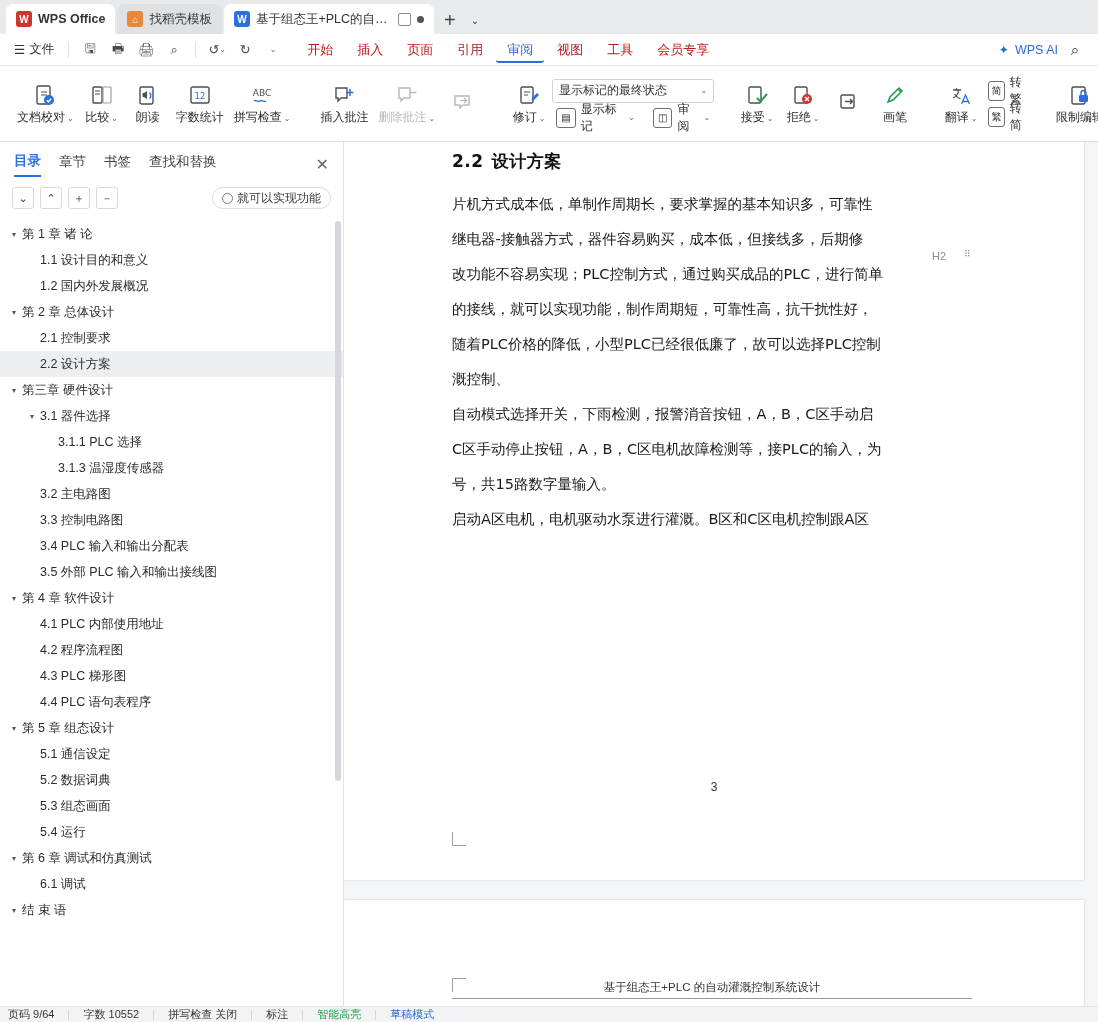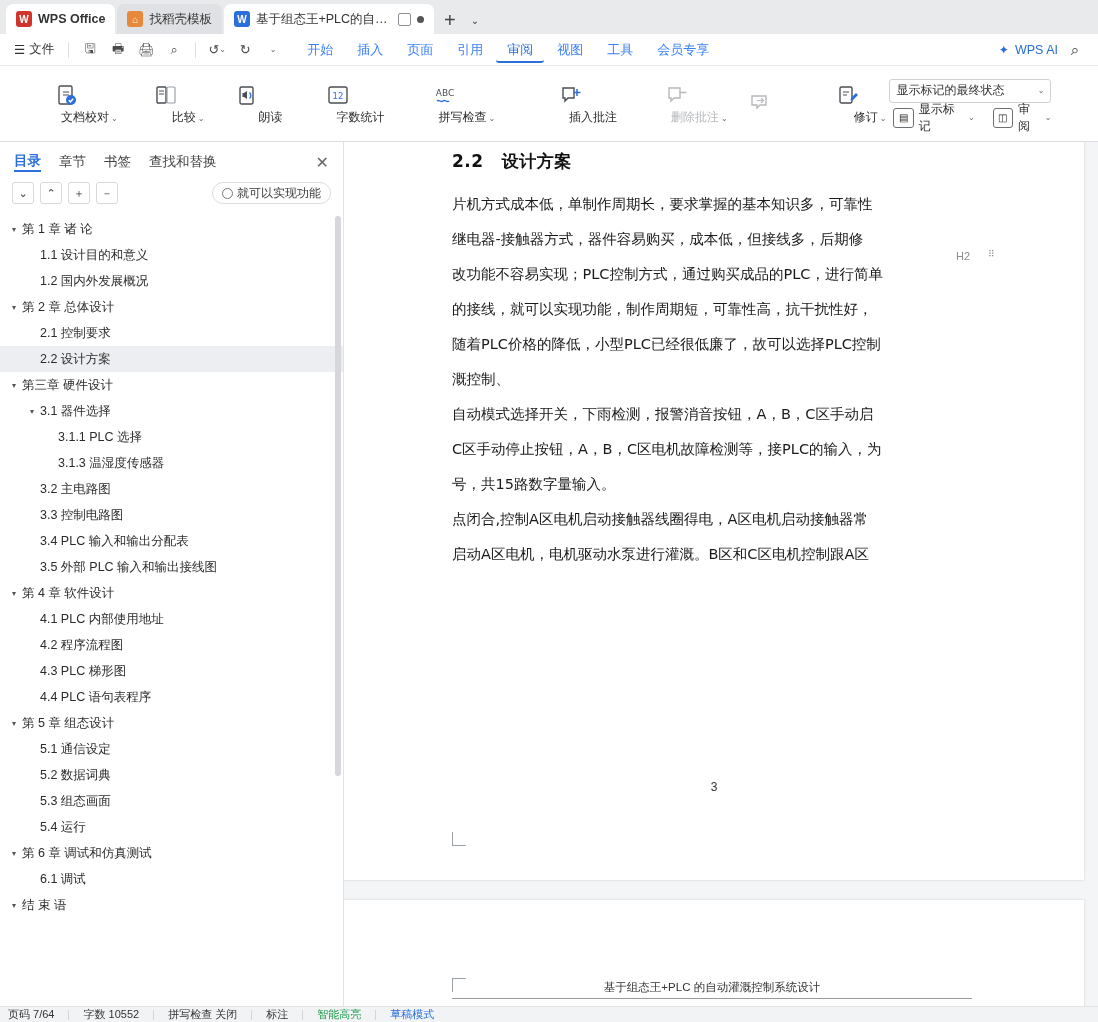--- a/index.html
+++ b/index.html
@@ -45,21 +45,21 @@
     display: flex; align-items: center; padding: 0 8px;
     border-bottom: 1px solid #e6e7e9;
     position: relative;
   }
   .qa { display: flex; align-items: center; gap: 2px; }
   .qa-item { width: 26px; height: 24px; display: flex; align-items: center; justify-content: center; color: #4a4a4a; font-size: 13px; }
   .qa-file { display: flex; align-items: center; gap: 4px; padding: 0 6px; height: 24px; font-size: 12.5px; color: #333; }
   .qa-sep { width: 1px; height: 16px; background: #e0e0e0; margin: 0 6px; }
   .caret { font-size: 8px; color: #666; }
   .menus { display: flex; align-items: center; margin-left: 10px; gap: 2px; }
-  .menu-item { padding: 4px 11px; font-size: 13px; color: #3b82f6; border-radius: 3px; }
+  .menu-item { padding: 4px 11px; font-size: 13px; color: #b91c1c; border-radius: 3px; }
   .menu-item.active { color: #2a6fdb; border-bottom: 2px solid #2a6fdb; padding-bottom: 2px; }
   .wpsai { margin-left: auto; display: flex; align-items: center; gap: 6px; padding-right: 4px; }
   .wpsai .ai-label { color: #2b6cd4; font-size: 12.5px; }
   .wpsai .search { width: 22px; height: 22px; }
 
   
   .ribbon {
     height: 76px; background: #ffffff;
     display: flex; align-items: center; padding: 0 6px;
     border-bottom: 1px solid #dcdde0;
@@ -67,62 +67,62 @@
   }
   .rgroup { display: flex; align-items: center; height: 68px; padding: 0 6px; }
   .rsep { width: 1px; height: 48px; background: #e8e9eb; margin: 0 4px; }
   .rbtn {
     display: flex; flex-direction: column; align-items: center; justify-content: center;
     min-width: 46px; padding: 2px 5px; height: 64px; gap: 3px;
     font-size: 12px; color: #2c2c2c; text-align: center; line-height: 1.15;
   }
   .rbtn.dis { color: #b6b8bb; }
   .rbtn .ic { height: 26px; display: flex; align-items: flex-end; justify-content: center; }
-  .rbtn .tx { white-space: nowrap; margin-left: 44px; }
+  .rbtn .tx { white-space: nowrap; }
   .rbtn .tx .caret { margin-left: 2px; }
   .rsmall { display: flex; flex-direction: column; justify-content: center; gap: 4px; }
   .rrow { display: flex; align-items: center; gap: 5px; font-size: 12px; color: #2c2c2c; height: 22px; padding: 0 4px;}
   .select {
     width: 162px; height: 24px; border: 1px solid #cfd1d4; border-radius: 3px;
     background: #fff; display: flex; align-items: center; padding: 0 6px;
     font-size: 12px; color: #333; justify-content: space-between;
   }
   .sq { width: 22px; height: 20px; border: 1.4px solid #6b7075; border-radius: 3px; display:flex;align-items:center;justify-content:center; font-size:10px;}
 
   
   .workspace { position: absolute; top: 142px; left: 0; right: 0; bottom: 16px; display: flex; background: #f4f5f7; }
 
   
   .navpane { width: 344px; background: #ffffff; border-right: 1px solid #e2e3e5; display: flex; flex-direction: column; }
   .navtabs { display: flex; align-items: center; padding: 10px 14px 4px 14px; gap: 18px; position: relative;}
-  .navtab { font-size: 13.5px; color: #444; }
+  .navtab { font-size: 13.5px; color: #444; padding-bottom: 5px; }
   .navtab.active { color: #2a6fdb; border-bottom: 2px solid #2a6fdb; font-weight: bold; }
   .navclose { margin-left: auto; font-size: 16px; color: #666; }
   .navtools { display: flex; align-items: center; gap: 6px; padding: 6px 12px 8px 12px; }
   .ntbtn { width: 22px; height: 22px; border: 1px solid #d8d9dc; border-radius: 3px; display: flex; align-items: center; justify-content: center; font-size: 11px; color: #3c3c3c; background: #fff; }
   .smartbtn { margin-left: auto; display: flex; align-items: center; gap: 4px; border: 1px solid #dcdde0; border-radius: 12px; height: 22px; padding: 0 9px; font-size: 12px; color: #3a3a3a; background: #fff; }
   .smartbtn .c { width: 11px; height: 11px; border: 1.4px solid #777; border-radius: 50%; }
   .toclist { flex: 1; overflow: hidden; padding: 4px 0 0 0; position: relative; }
   .tocrow { display: flex; align-items: center; height: 26px; font-size: 12.5px; color: #2b2b2b; padding-right: 10px; }
   .tocrow.sel { background: #eceef1; }
   .tocrow .arrow { width: 16px; text-align: center; font-size: 8px; color: #555; flex: 0 0 auto; }
   .tocrow .txt { white-space: nowrap; overflow: hidden; text-overflow: ellipsis; }
   .scrollbar { position: absolute; right: 2px; top: 4px; width: 6px; height: 560px; background: #d6d7da; border-radius: 3px; }
 
   
   .docarea { flex: 1; position: relative; overflow: hidden; background: #f4f5f7; }
   .page { position: absolute; background: #ffffff; box-shadow: 0 0 2px rgba(0,0,0,.18); left: 0px; width: 740px; }
   .page1 { top: -62px; height: 800px; }
   .page2 { top: 758px; height: 560px; }
   .ptext { position: absolute; left: 108px; right: 0; top: 70px; font-family: "DejaVu Sans", sans-serif; }
   .h2 { font-size: 17px; font-weight: bold; color: #111; margin: 0 0 14px 0; letter-spacing: .5px; }
-  .h2 .num { margin-right: 18px; }
+  .h2 .num { margin-right: 8px; }
   .para { font-size: 14.5px; line-height: 35px; color: #1a1a1a; white-space: nowrap; }
   .para.ind { text-indent: 30px; }
-  .hmark { position: absolute; left: 612px; top: 170px; display: flex; align-items: flex-start; gap: 18px; color: #8a8d92; font-size: 11px;}
+  .hmark { position: absolute; left: 588px; top: 170px; display: flex; align-items: flex-start; gap: 18px; color: #8a8d92; font-size: 11px;}
   .hmark .dots { letter-spacing: 1px; line-height: 8px; font-size: 9px;}
   .pagenum { position: absolute; top: 700px; left: 0; width: 740px; text-align: center; font-size: 12px; color: #333; }
   .cropmark { position: absolute; width: 14px; height: 14px; border-left: 1px solid #9aa0a6; border-bottom: 1px solid #9aa0a6; }
   .cropmark.tl { border-left: 1px solid #9aa0a6; border-top: 1px solid #9aa0a6; border-bottom: none; }
 
   .p2head { position: absolute; top: 80px; left: 108px; width: 520px; text-align: center; font-size: 11.5px; color: #333; }
   .p2line { position: absolute; top: 98px; left: 108px; width: 520px; height: 1px; background: #999; }
 
   .diagram { position: absolute; top: 118px; left: 110px; }
 
@@ -547,21 +547,20 @@
           <div id="paras">
               <div class="para">片机方式成本低，单制作周期长，要求掌握的基本知识多，可靠性</div>
               <div class="para">继电器-接触器方式，器件容易购买，成本低，但接线多，后期修</div>
               <div class="para">改功能不容易实现；PLC控制方式，通过购买成品的PLC，进行简单</div>
               <div class="para">的接线，就可以实现功能，制作周期短，可靠性高，抗干扰性好，</div>
               <div class="para">随着PLC价格的降低，小型PLC已经很低廉了，故可以选择PLC控制</div>
               <div class="para">溉控制、</div>
               <div class="para">自动模式选择开关，下雨检测，报警消音按钮，A，B，C区手动启</div>
               <div class="para">C区手动停止按钮，A，B，C区电机故障检测等，接PLC的输入，为</div>
               <div class="para">号，共15路数字量输入。</div>
-              <div class="para">点闭合,控制A区电机启动接触器线圈得电，A区电机启动接触器常</div>
               <div class="para">启动A区电机，电机驱动水泵进行灌溉。B区和C区电机控制跟A区</div>
             </div>
         </div>
 
         <div class="pagenum">3</div>
         <div class="cropmark" style="left:108px; top:752px;"></div>
       </div>
 
       <div class="page page2">
         <div class="cropmark tl" style="left:108px; top:78px;"></div>
@@ -606,21 +605,21 @@
           
           
           
           
         </div>
       </div>
     </div>
   </div>
 
   <div class="statusbar">
-    <span>页码 7/64</span>
+    <span>页码 9/64</span>
     <span class="sep"></span>
     <span>字数 10552</span>
     <span class="sep"></span>
     <span>拼写检查 关闭</span>
     <span class="sep"></span>
     <span>标注</span>
     <span class="sep"></span>
     <span class="st-green">智能高亮</span>
     <span class="sep"></span>
     <span class="st-blue">草稿模式</span>

